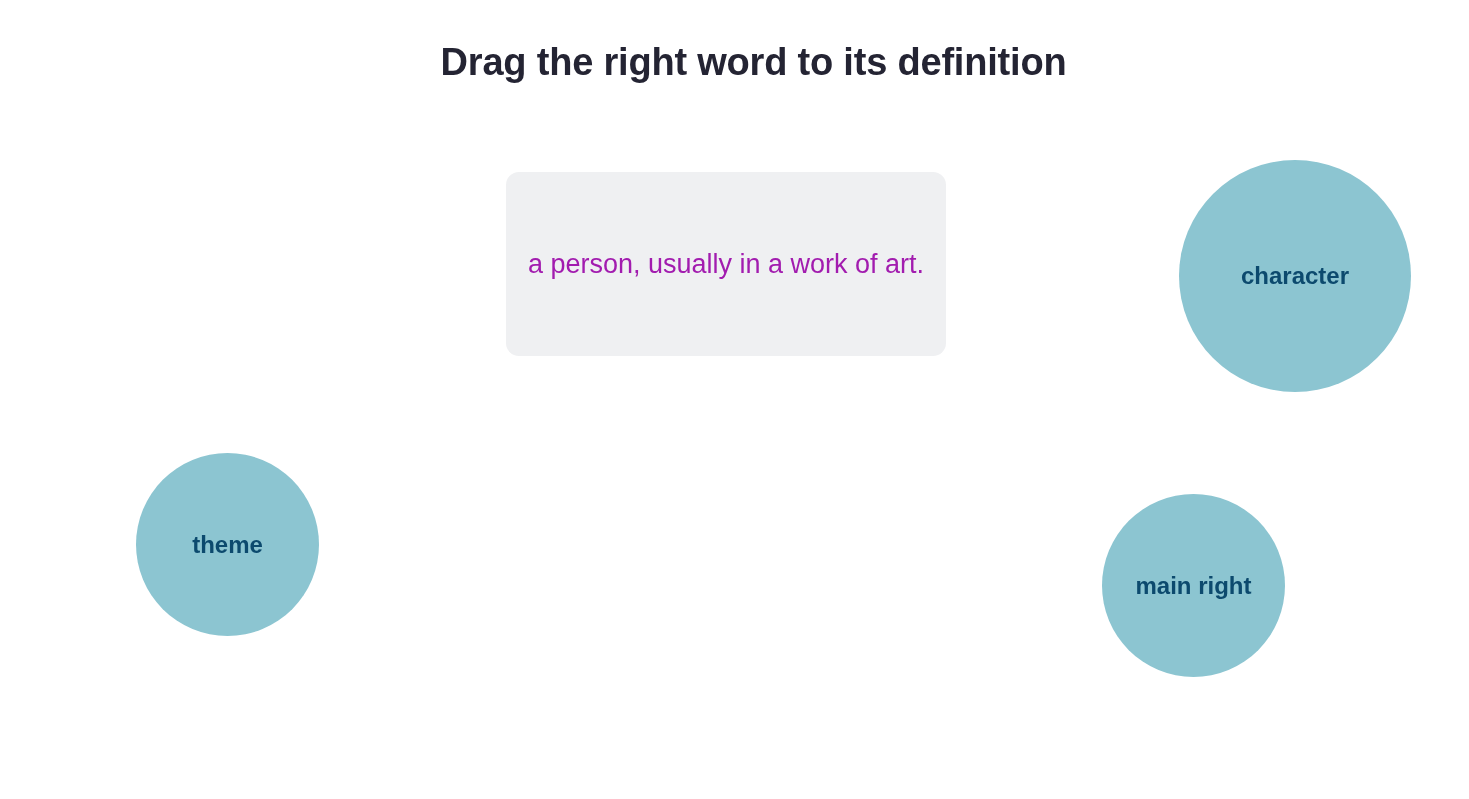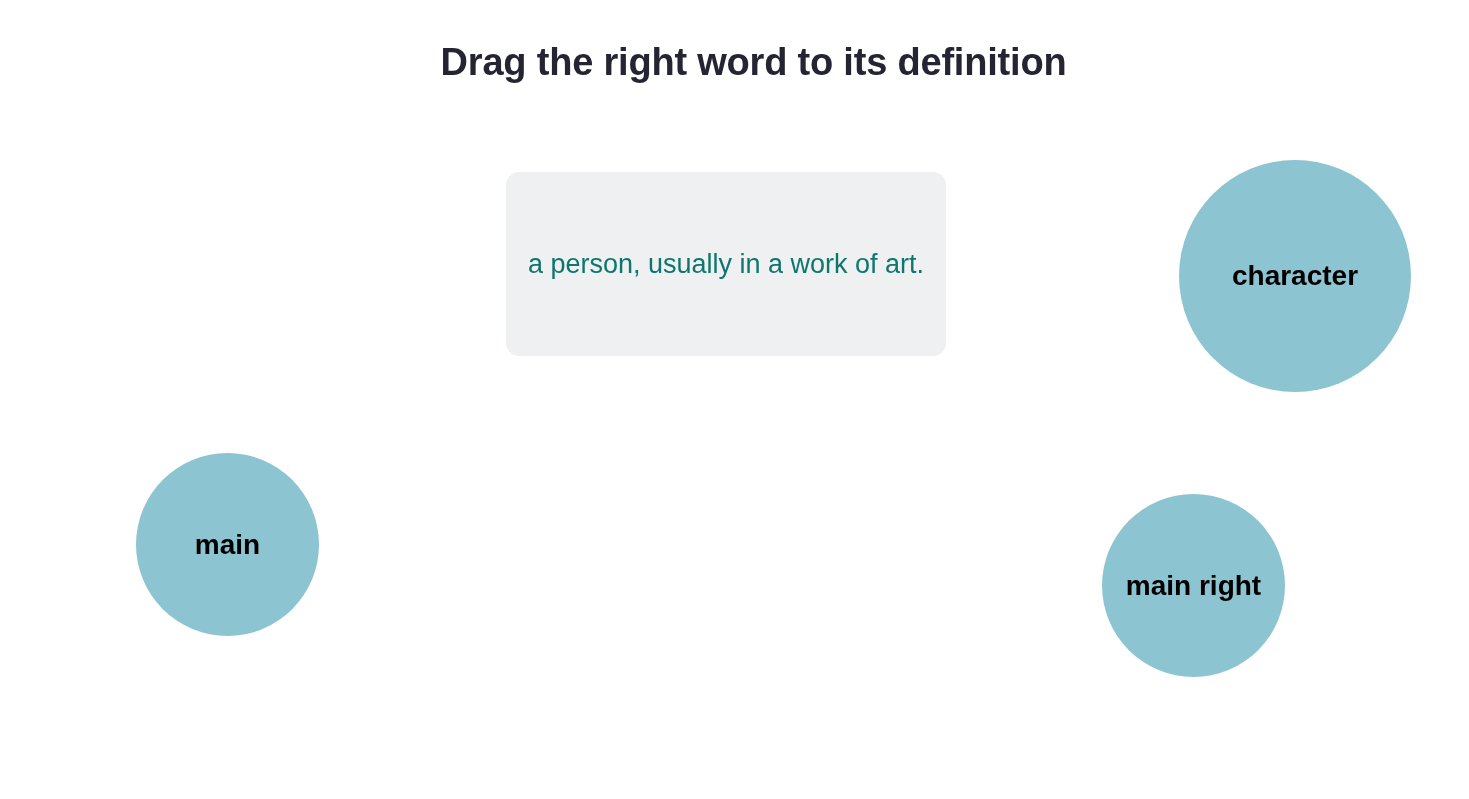--- a/index.html
+++ b/index.html
@@ -51,40 +51,40 @@
     display: flex;
     align-items: center;
     justify-content: center;
     box-sizing: border-box;
     padding: 10px 20px;
   }
 
   #definition-text {
     font-size: 27px;
     font-weight: normal;
-    color: #0f766e;
+    color: #a21caf;
     text-align: center;
     line-height: 52px;
     max-width: 400px;
   }
 
   .word-token {
     position: absolute;
     border-radius: 50%;
     background: #8cc5d1;
     display: flex;
     align-items: center;
     justify-content: center;
     cursor: grab;
     box-sizing: border-box;
   }
 
   .word-token-label {
-    color: #000000;
-    font-size: 28px;
+    color: #0c4a6e;
+    font-size: 24px;
     font-weight: bold;
     text-align: center;
     white-space: nowrap;
     line-height: 1;
   }
 
   #word-token-character {
     left: 1160px;
     top: 160px;
     width: 232px;
@@ -114,20 +114,20 @@
 
   <div id="definition-card">
     <div id="definition-text">a person, usually in a work of art.</div>
   </div>
 
   <div id="word-token-character" class="word-token">
     <span class="word-token-label">character</span>
   </div>
 
   <div id="word-token-theme" class="word-token">
-    <span class="word-token-label">main</span>
+    <span class="word-token-label">theme</span>
   </div>
 
   <div id="word-token-main-idea" class="word-token">
     <span class="word-token-label">main right</span>
   </div>
 
 </div>
 
 </body></html>

